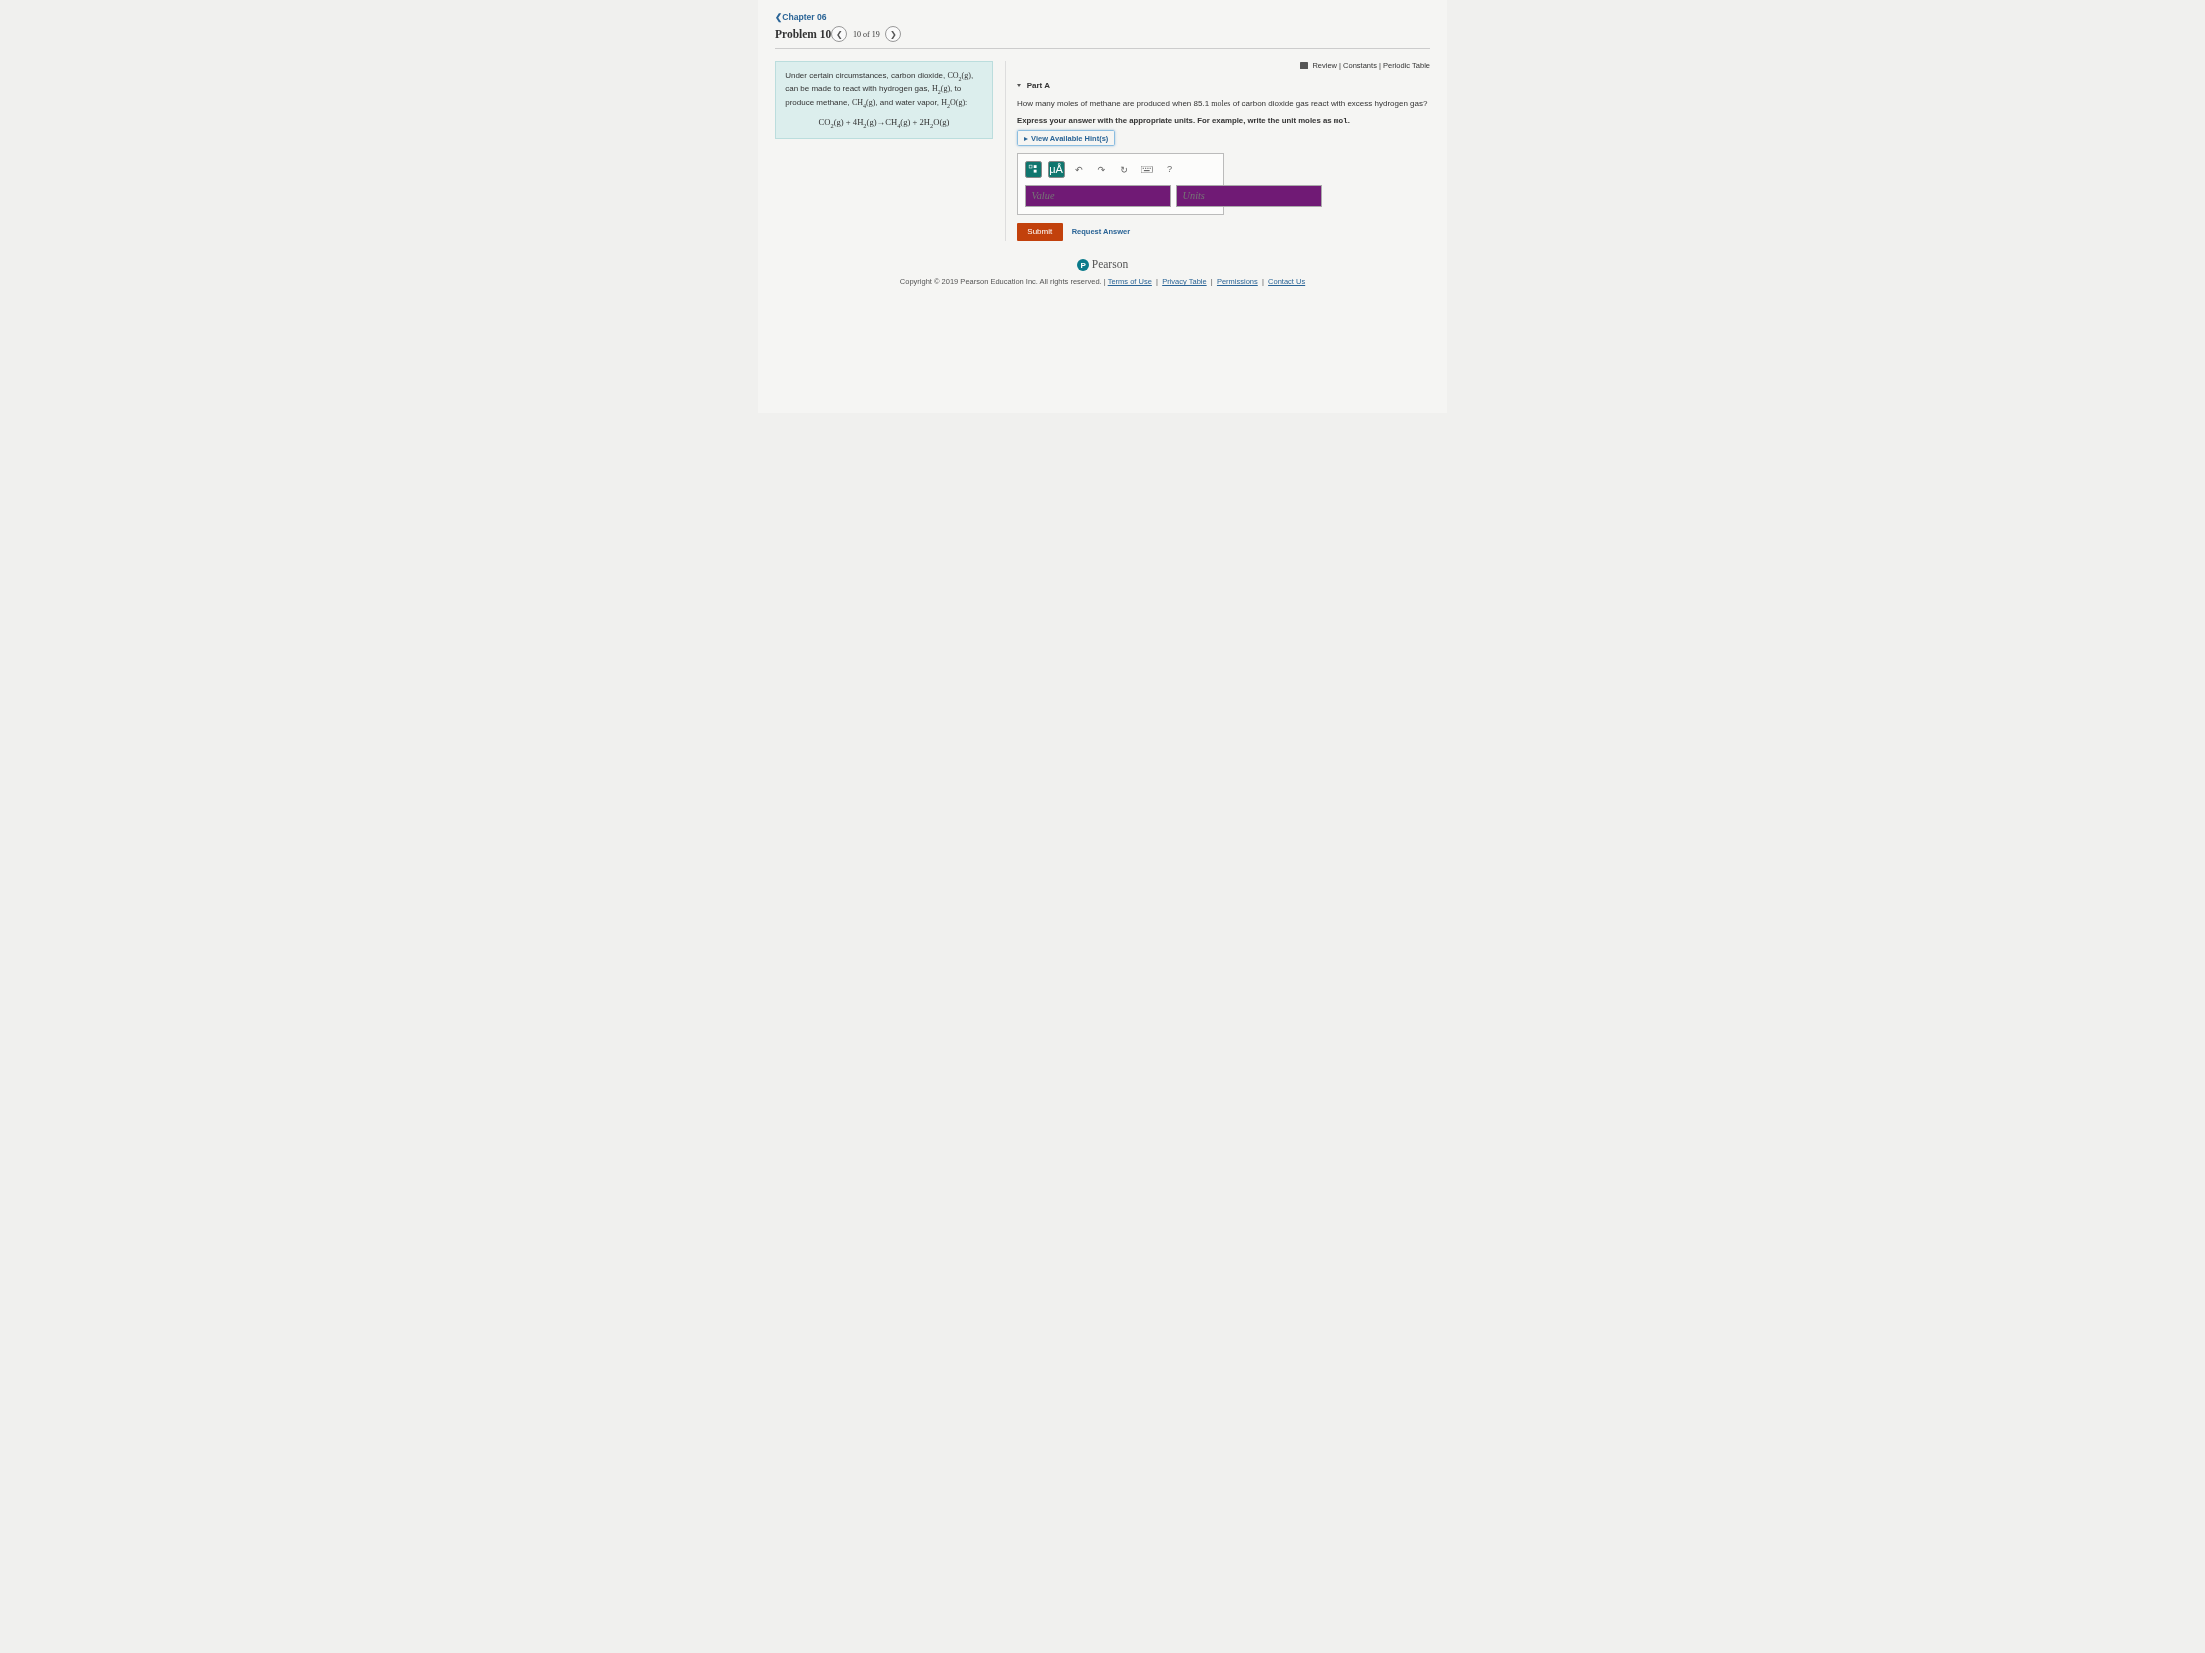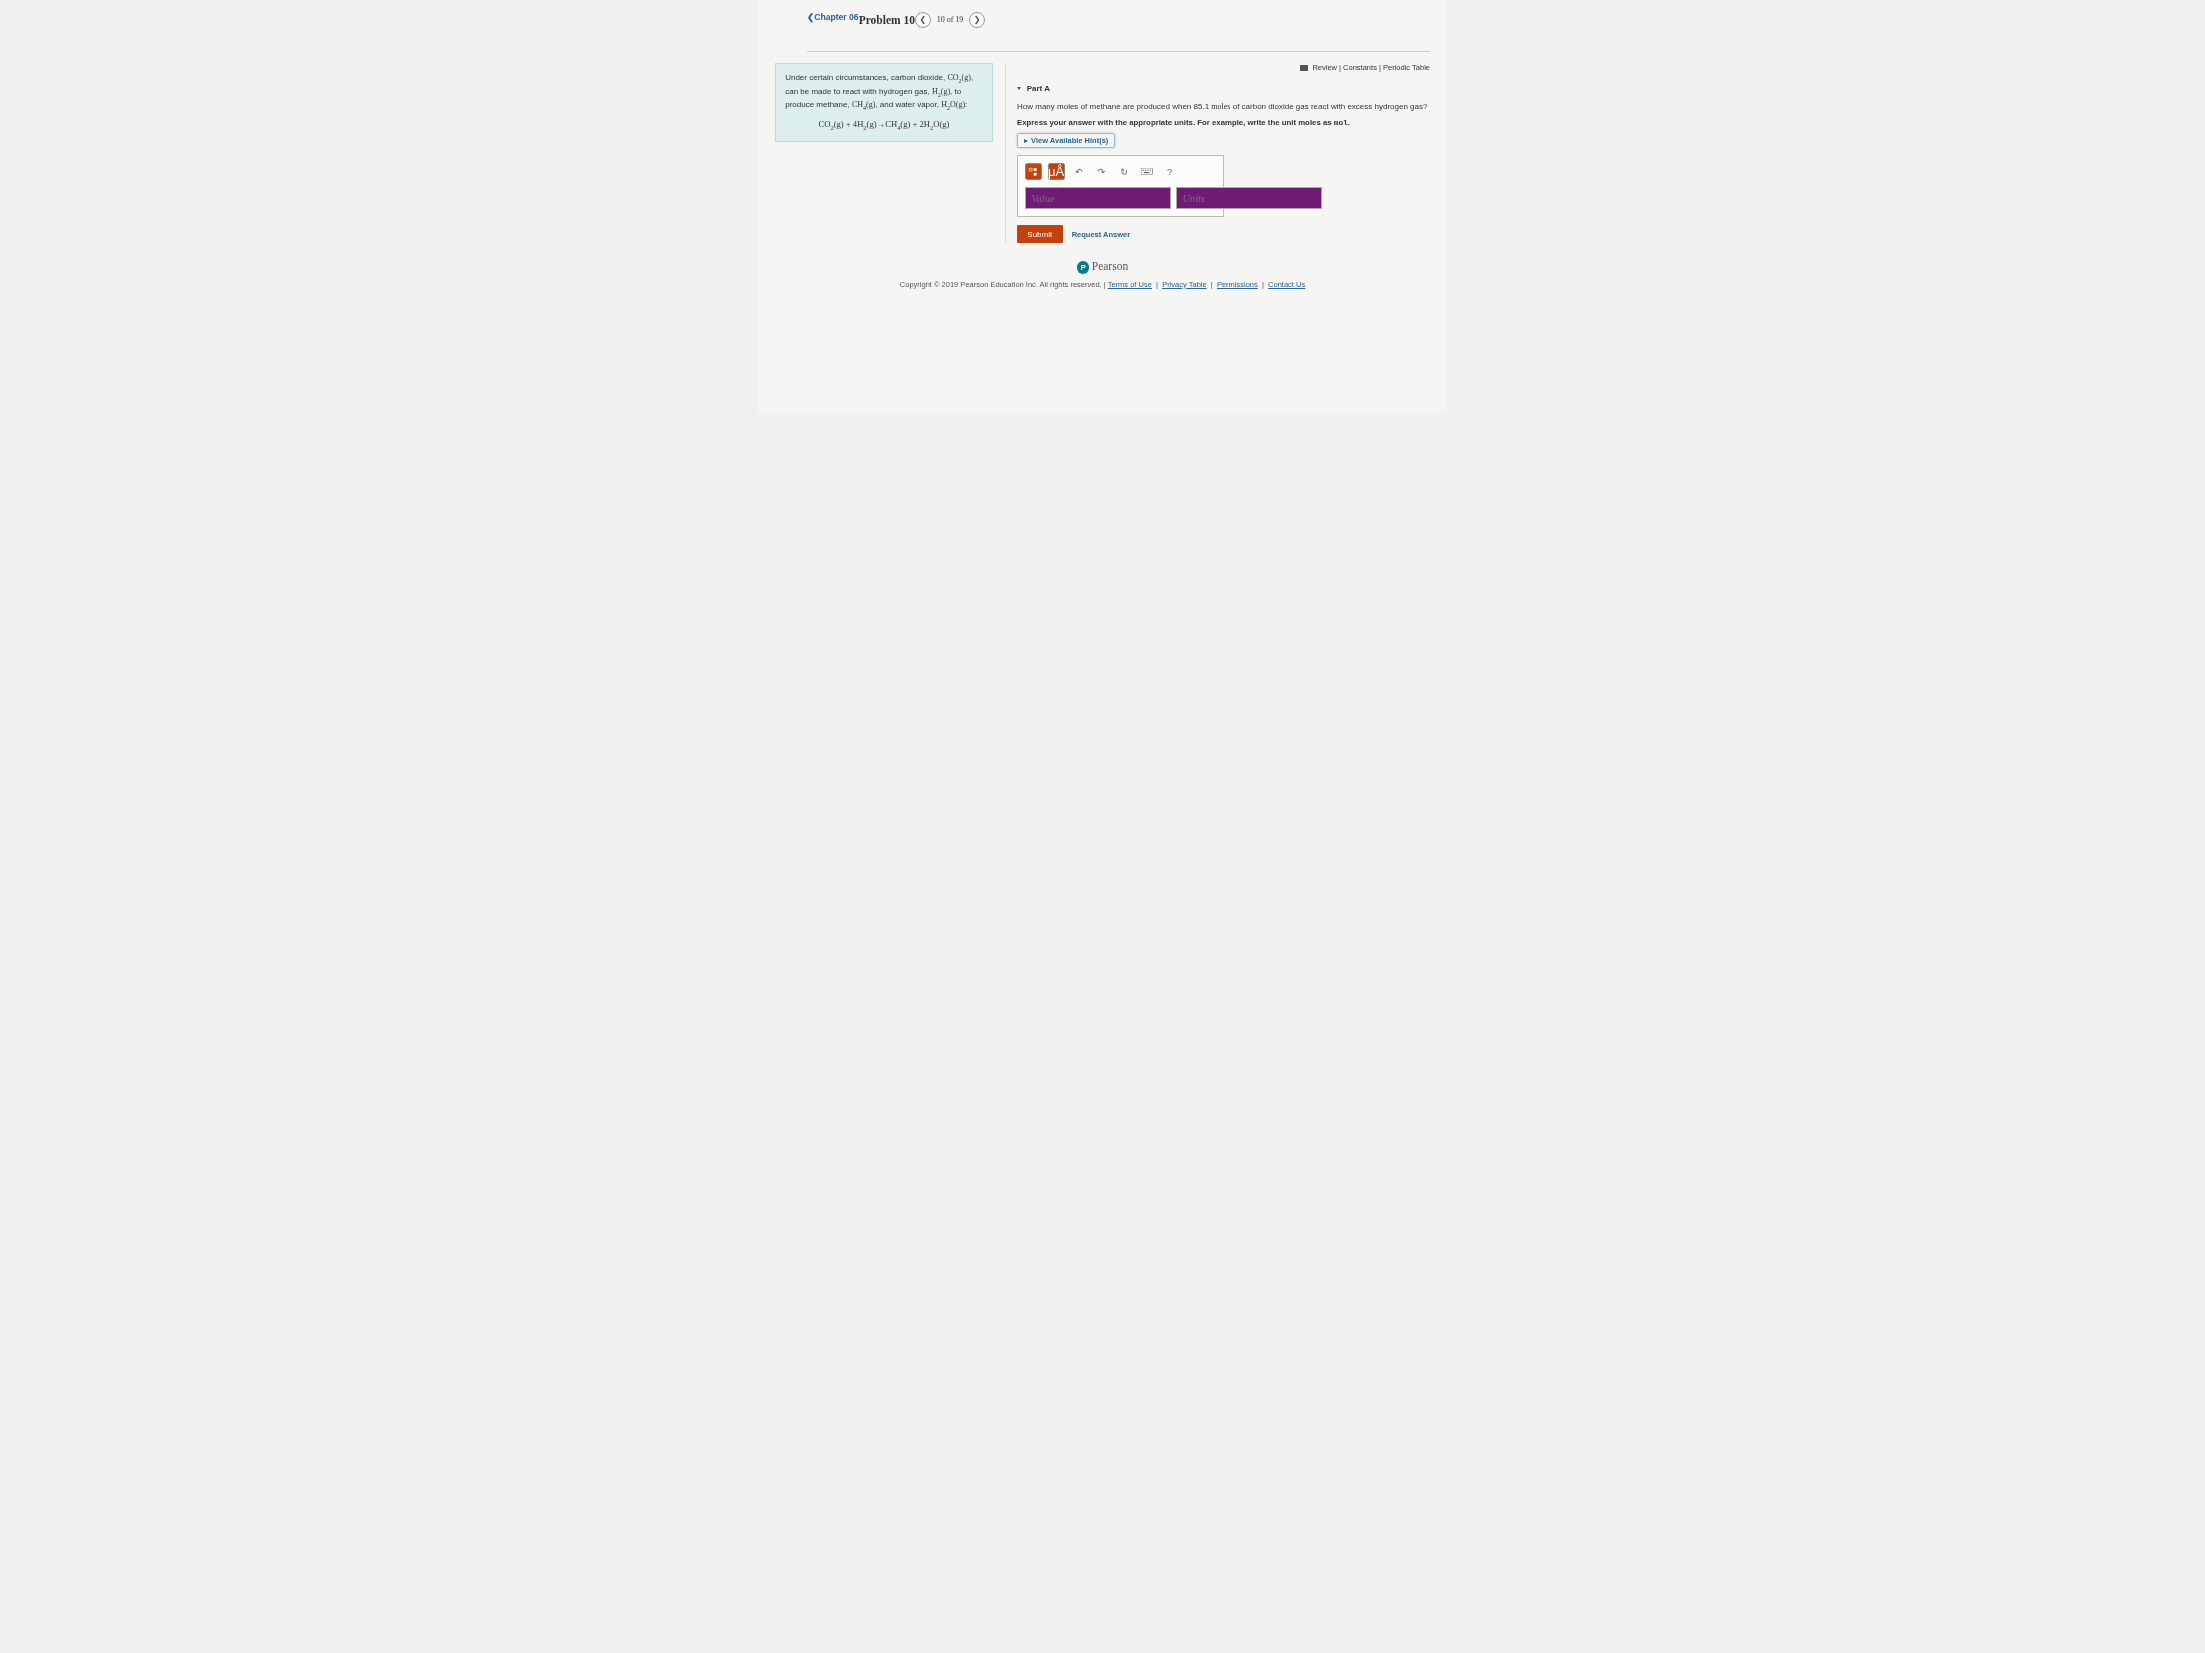--- a/index.html
+++ b/index.html
@@ -12,25 +12,24 @@
   .page {
     max-width: 689px;
     margin: 0 auto;
     background: #f5f5f3;
     padding: 11.5px 17px 23px 17px;
     min-height: 413px;
     position: relative;
   }
   .top-bar {
     display: flex;
-    flex-direction: row;
+    flex-direction: column;
     border-bottom: 0.6px solid #ccc;
-    padding-bottom: 23px;
+    padding-bottom: 6px;
     margin-bottom: 11.5px;
-    margin-left: 32px;
   }
   .chapter-link {
     color: #2a6496;
     font-weight: bold;
     font-size: 8.6px;
     margin-bottom: 4.6px;
     cursor: pointer;
   }
   .problem-row {
     display: flex;
@@ -161,26 +160,26 @@
   .toolbar {
     display: flex;
     align-items: center;
     gap: 5.7px;
     margin-bottom: 6.9px;
   }
   .tool-btn {
     width: 17px; height: 17px;
     border: 0.6px solid #888;
     border-radius: 2.3px;
-    background: #c2410c;
+    background: #0f766e;
     color: #fff;
     display: flex;
     align-items: center;
     justify-content: center;
-    font-size: 13px;
+    font-size: 11px;
     cursor: pointer;
   }
   .tool-btn.light {
     background: transparent;
     border: none;
     color: #666;
     font-size: 9.2px;
   }
   .input-row {
     display: flex;

